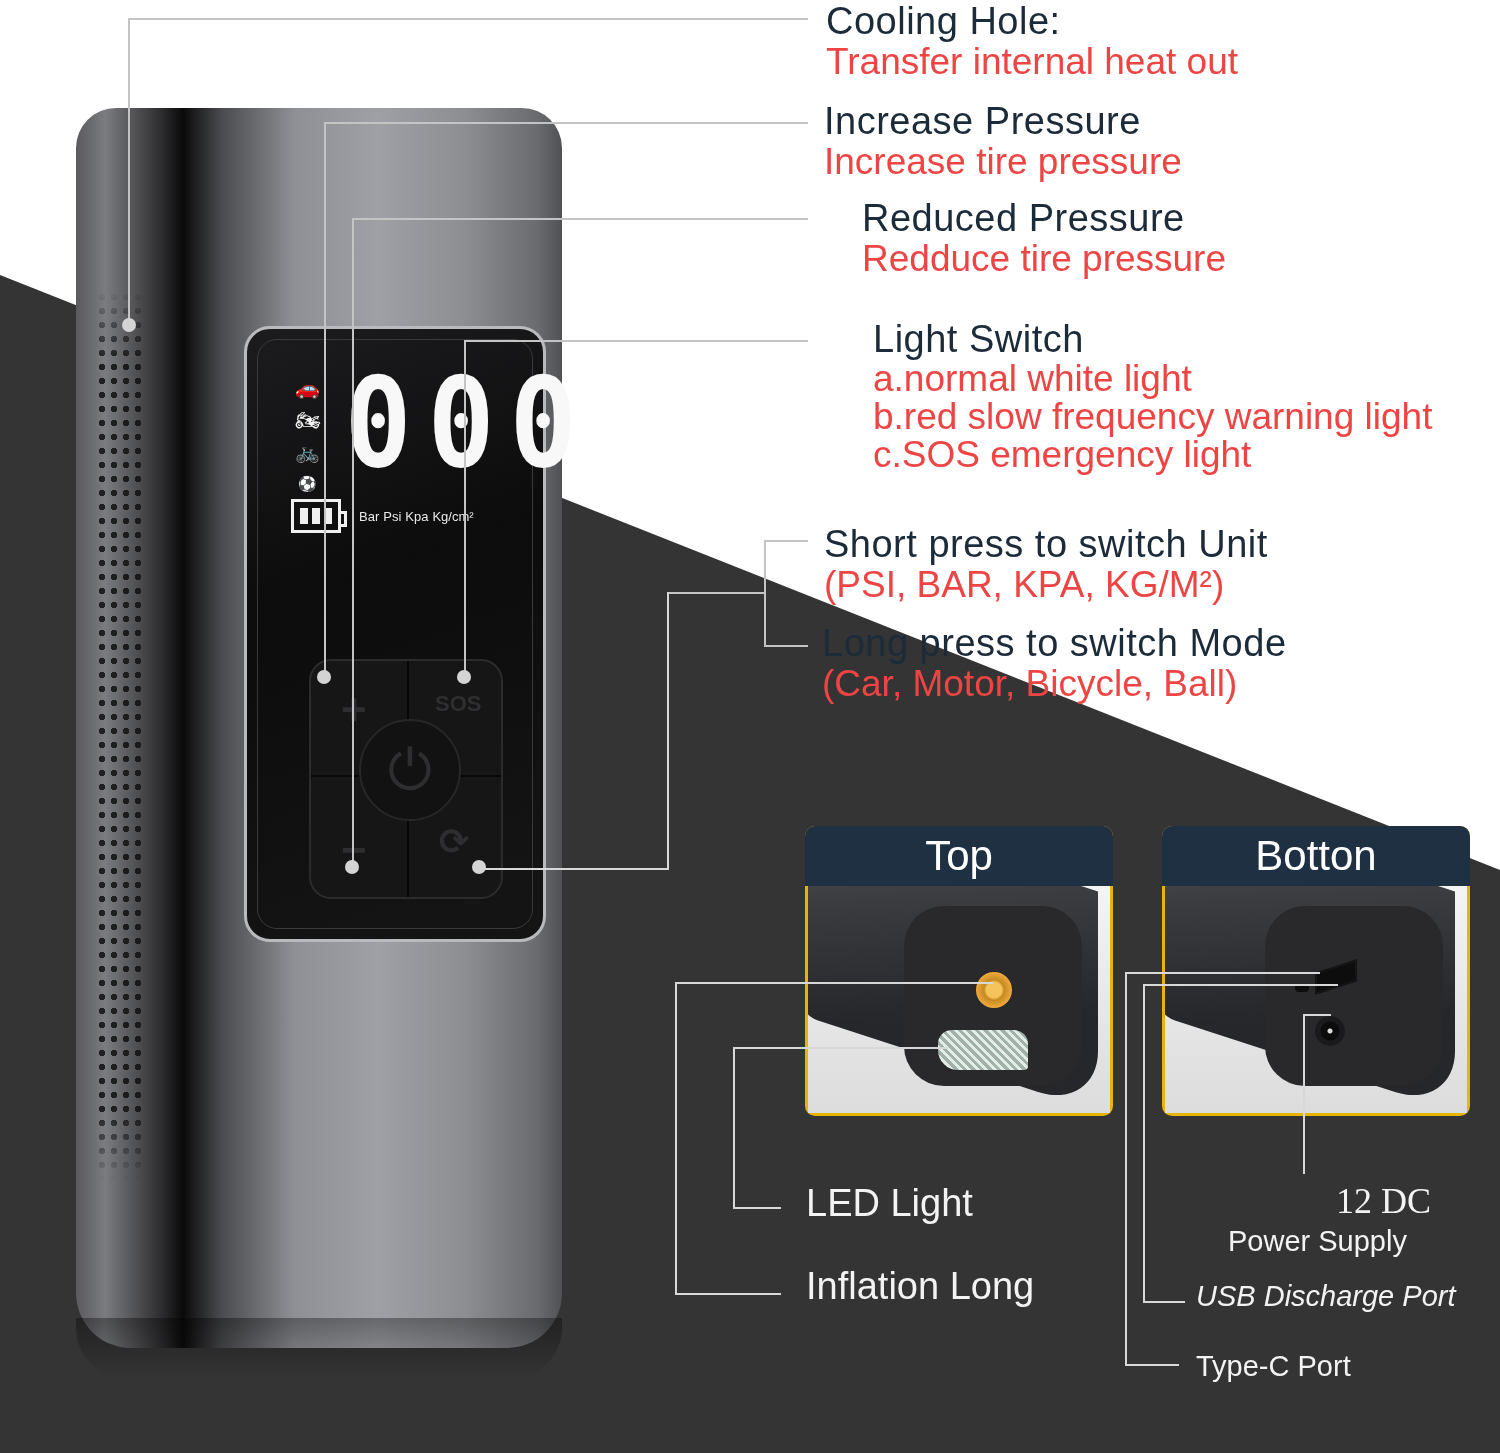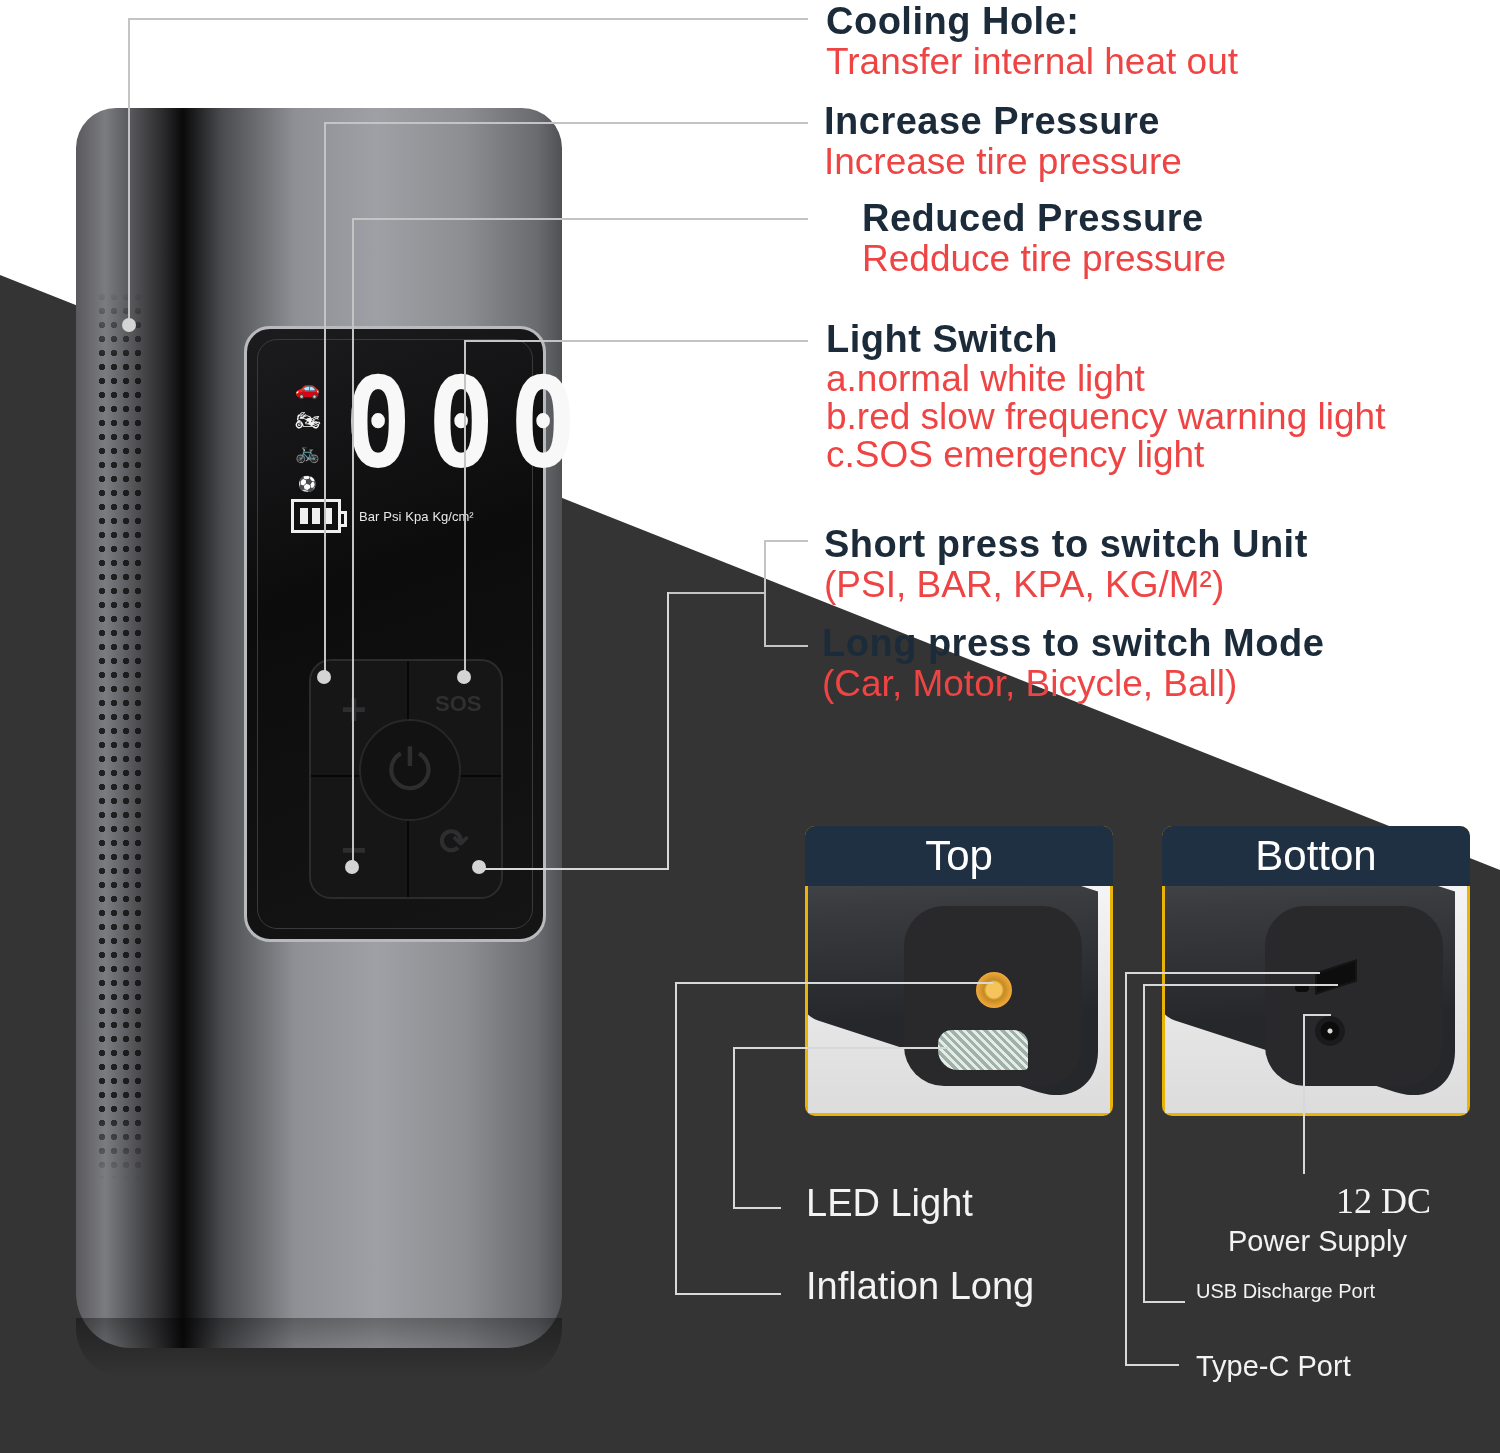--- a/index.html
+++ b/index.html
@@ -32,21 +32,21 @@
   .keypad .hline { position:absolute; top:114px; left:0; right:0; height:2px; background:#070708; }
   .kbtn { position:absolute; color:#2e2e30; font-weight:bold; }
   .kbtn.plus { left:30px; top:24px; font-size:44px; }
   .kbtn.minus { left:30px; top:164px; font-size:44px; }
   .kbtn.sos { left:124px; top:30px; font-size:22px; color:#2f2f31; }
   .kbtn.cycle { left:128px; top:160px; font-size:36px; }
   .power { position:absolute; left:48px; top:58px; width:98px; height:98px; border-radius:50%; background:#121213; border:2px solid #272729; display:flex; align-items:center; justify-content:center; color:#2e2e30; font-size:56px; }
 
   
   .lbl { position:absolute; left:826px; color:#1c2b3a; }
-  .lbl-title { font-weight:bold; font-size:38px; line-height:42px; letter-spacing:0.5px; }
+  .lbl-title { font-weight:normal; font-size:38px; line-height:42px; letter-spacing:0.5px; }
   .lbl-desc { font-size:37px; line-height:40px; color:#ef4444; }
   .lbl-desc.tight { line-height:38px; }
 
   
   .panel { position:absolute; top:826px; width:308px; height:290px; border-radius:10px; overflow:hidden; background:#eab308; }
   .panel-head { height:60px; background:#1f3043; color:#fff; font-size:42px; text-align:center; line-height:60px; }
   .panel-body { position:absolute; top:60px; left:3px; right:3px; bottom:3px; background:linear-gradient(180deg,#f4f4f5,#dcdcdd); overflow:hidden; }
   .mini-dev { position:absolute; width:300px; height:220px; left:0; top:0; border-radius:0 0 60px 20px;
     background:linear-gradient(160deg,#5b5c60 0%,#3a3b3e 35%,#26272a 70%); transform:skewY(18deg) translate(-10px,-40px); }
   .mini-face { position:absolute; left:96px; top:20px; width:178px; height:180px; border-radius:40px; background:#29292b; }
@@ -132,21 +132,21 @@
   <div class="lbl-desc">Transfer internal heat out</div>
 </div>
 <div class="lbl" style="top:100px;left:824px;">
   <div class="lbl-title">Increase Pressure</div>
   <div class="lbl-desc">Increase tire pressure</div>
 </div>
 <div class="lbl" style="top:197px;margin-left:36px;">
   <div class="lbl-title">Reduced Pressure</div>
   <div class="lbl-desc">Redduce tire pressure</div>
 </div>
-<div class="lbl" style="top:318px;">
+<div class="lbl" style="top:318px;margin-left:47px;">
   <div class="lbl-title">Light Switch</div>
   <div class="lbl-desc tight">a.normal white light</div>
   <div class="lbl-desc tight">b.red slow frequency warning light</div>
   <div class="lbl-desc tight">c.SOS emergency light</div>
 </div>
 <div class="lbl" style="top:523px;left:824px;">
   <div class="lbl-title">Short press to switch Unit</div>
   <div class="lbl-desc">(PSI, BAR, KPA, KG/M²)</div>
 </div>
 <div class="lbl" style="top:622px;left:822px;">
@@ -191,14 +191,14 @@
 <div class="line line-dark" style="left:1143px;top:984px;width:2px;height:318px;"></div>
 <div class="line line-dark" style="left:1143px;top:1301px;width:42px;height:2px;"></div>
 
 <div class="line line-dark" style="left:1303px;top:1014px;width:28px;height:2px;"></div>
 <div class="line line-dark" style="left:1303px;top:1014px;width:2px;height:160px;"></div>
 
 <div class="port-lbl" style="left:806px;top:1182px;font-size:38px;">LED Light</div>
 <div class="port-lbl" style="left:806px;top:1265px;font-size:38px;">Inflation Long</div>
 <div class="port-lbl" style="left:1336px;top:1180px;font-size:36px;font-family:Liberation Serif, serif;">12 DC</div>
 <div class="port-lbl" style="left:1228px;top:1225px;font-size:29px;">Power Supply</div>
-<div class="port-lbl" style="left:1196px;top:1280px;font-size:20px;">USB Discharge Port</div>
+<div class="port-lbl" style="left:1196px;top:1280px;font-size:29px;font-style:italic;">USB Discharge Port</div>
 <div class="port-lbl" style="left:1196px;top:1350px;font-size:29px;">Type-C Port</div>
 
 </body></html>

